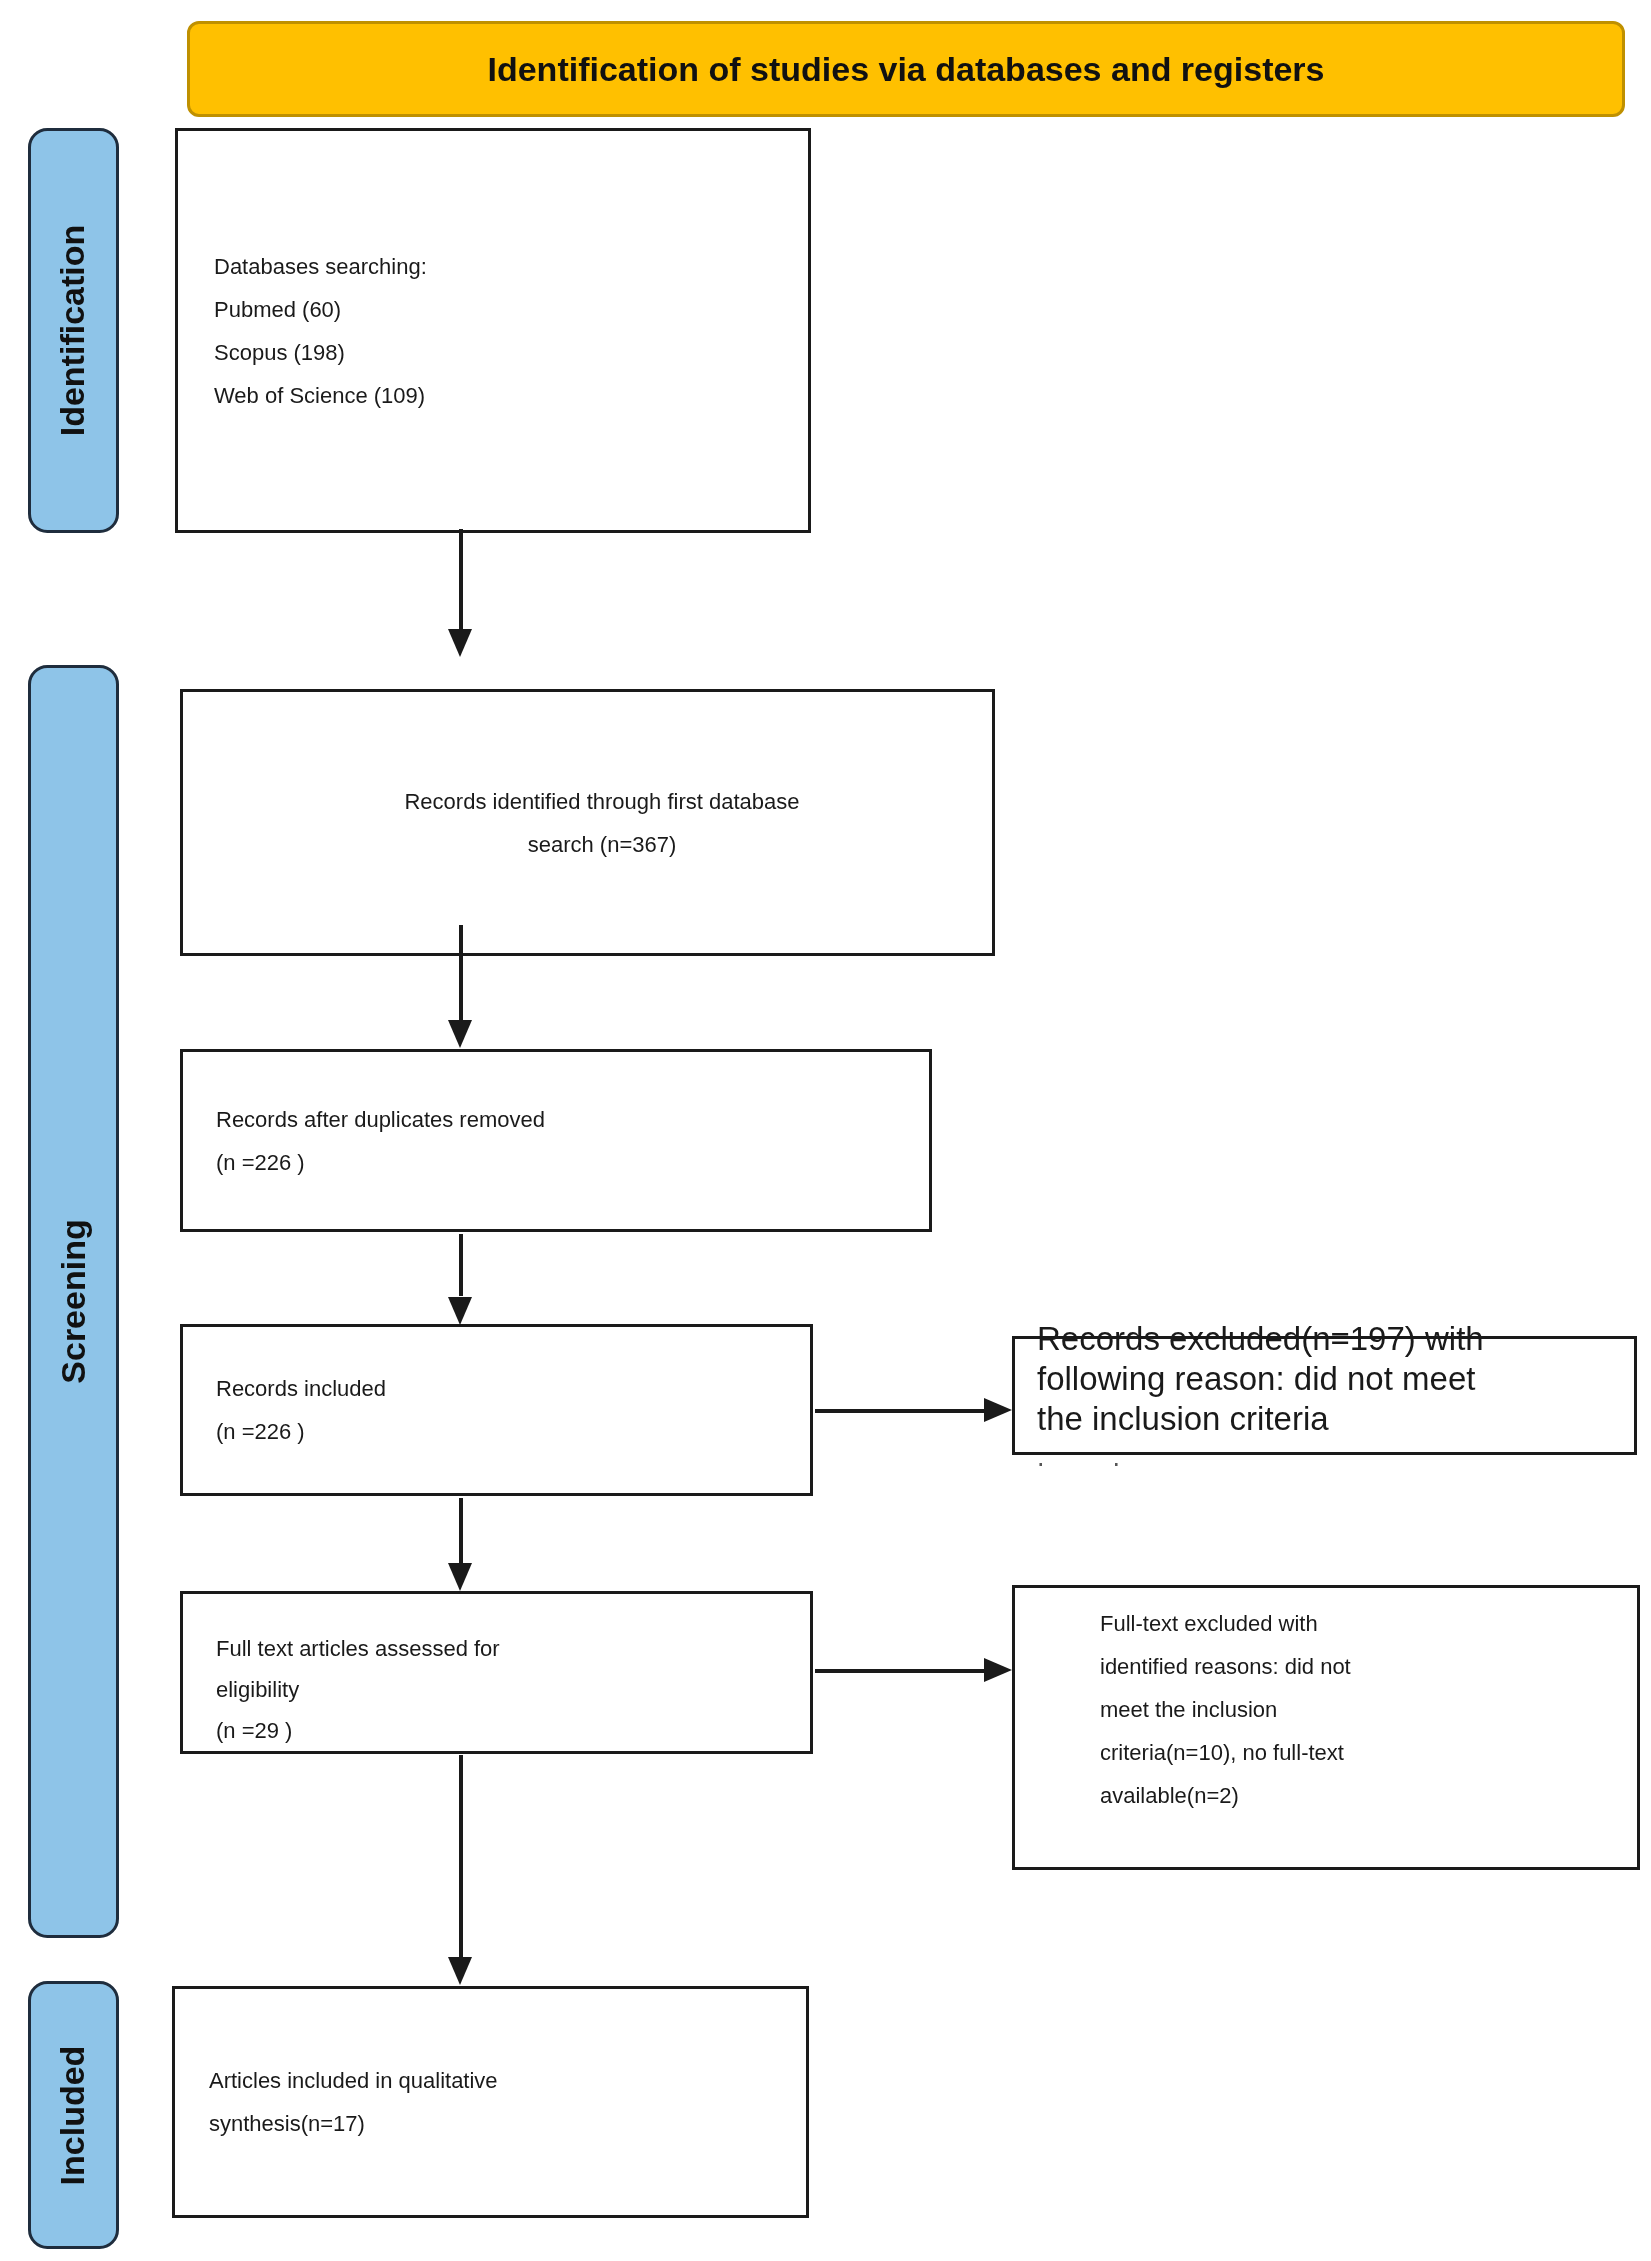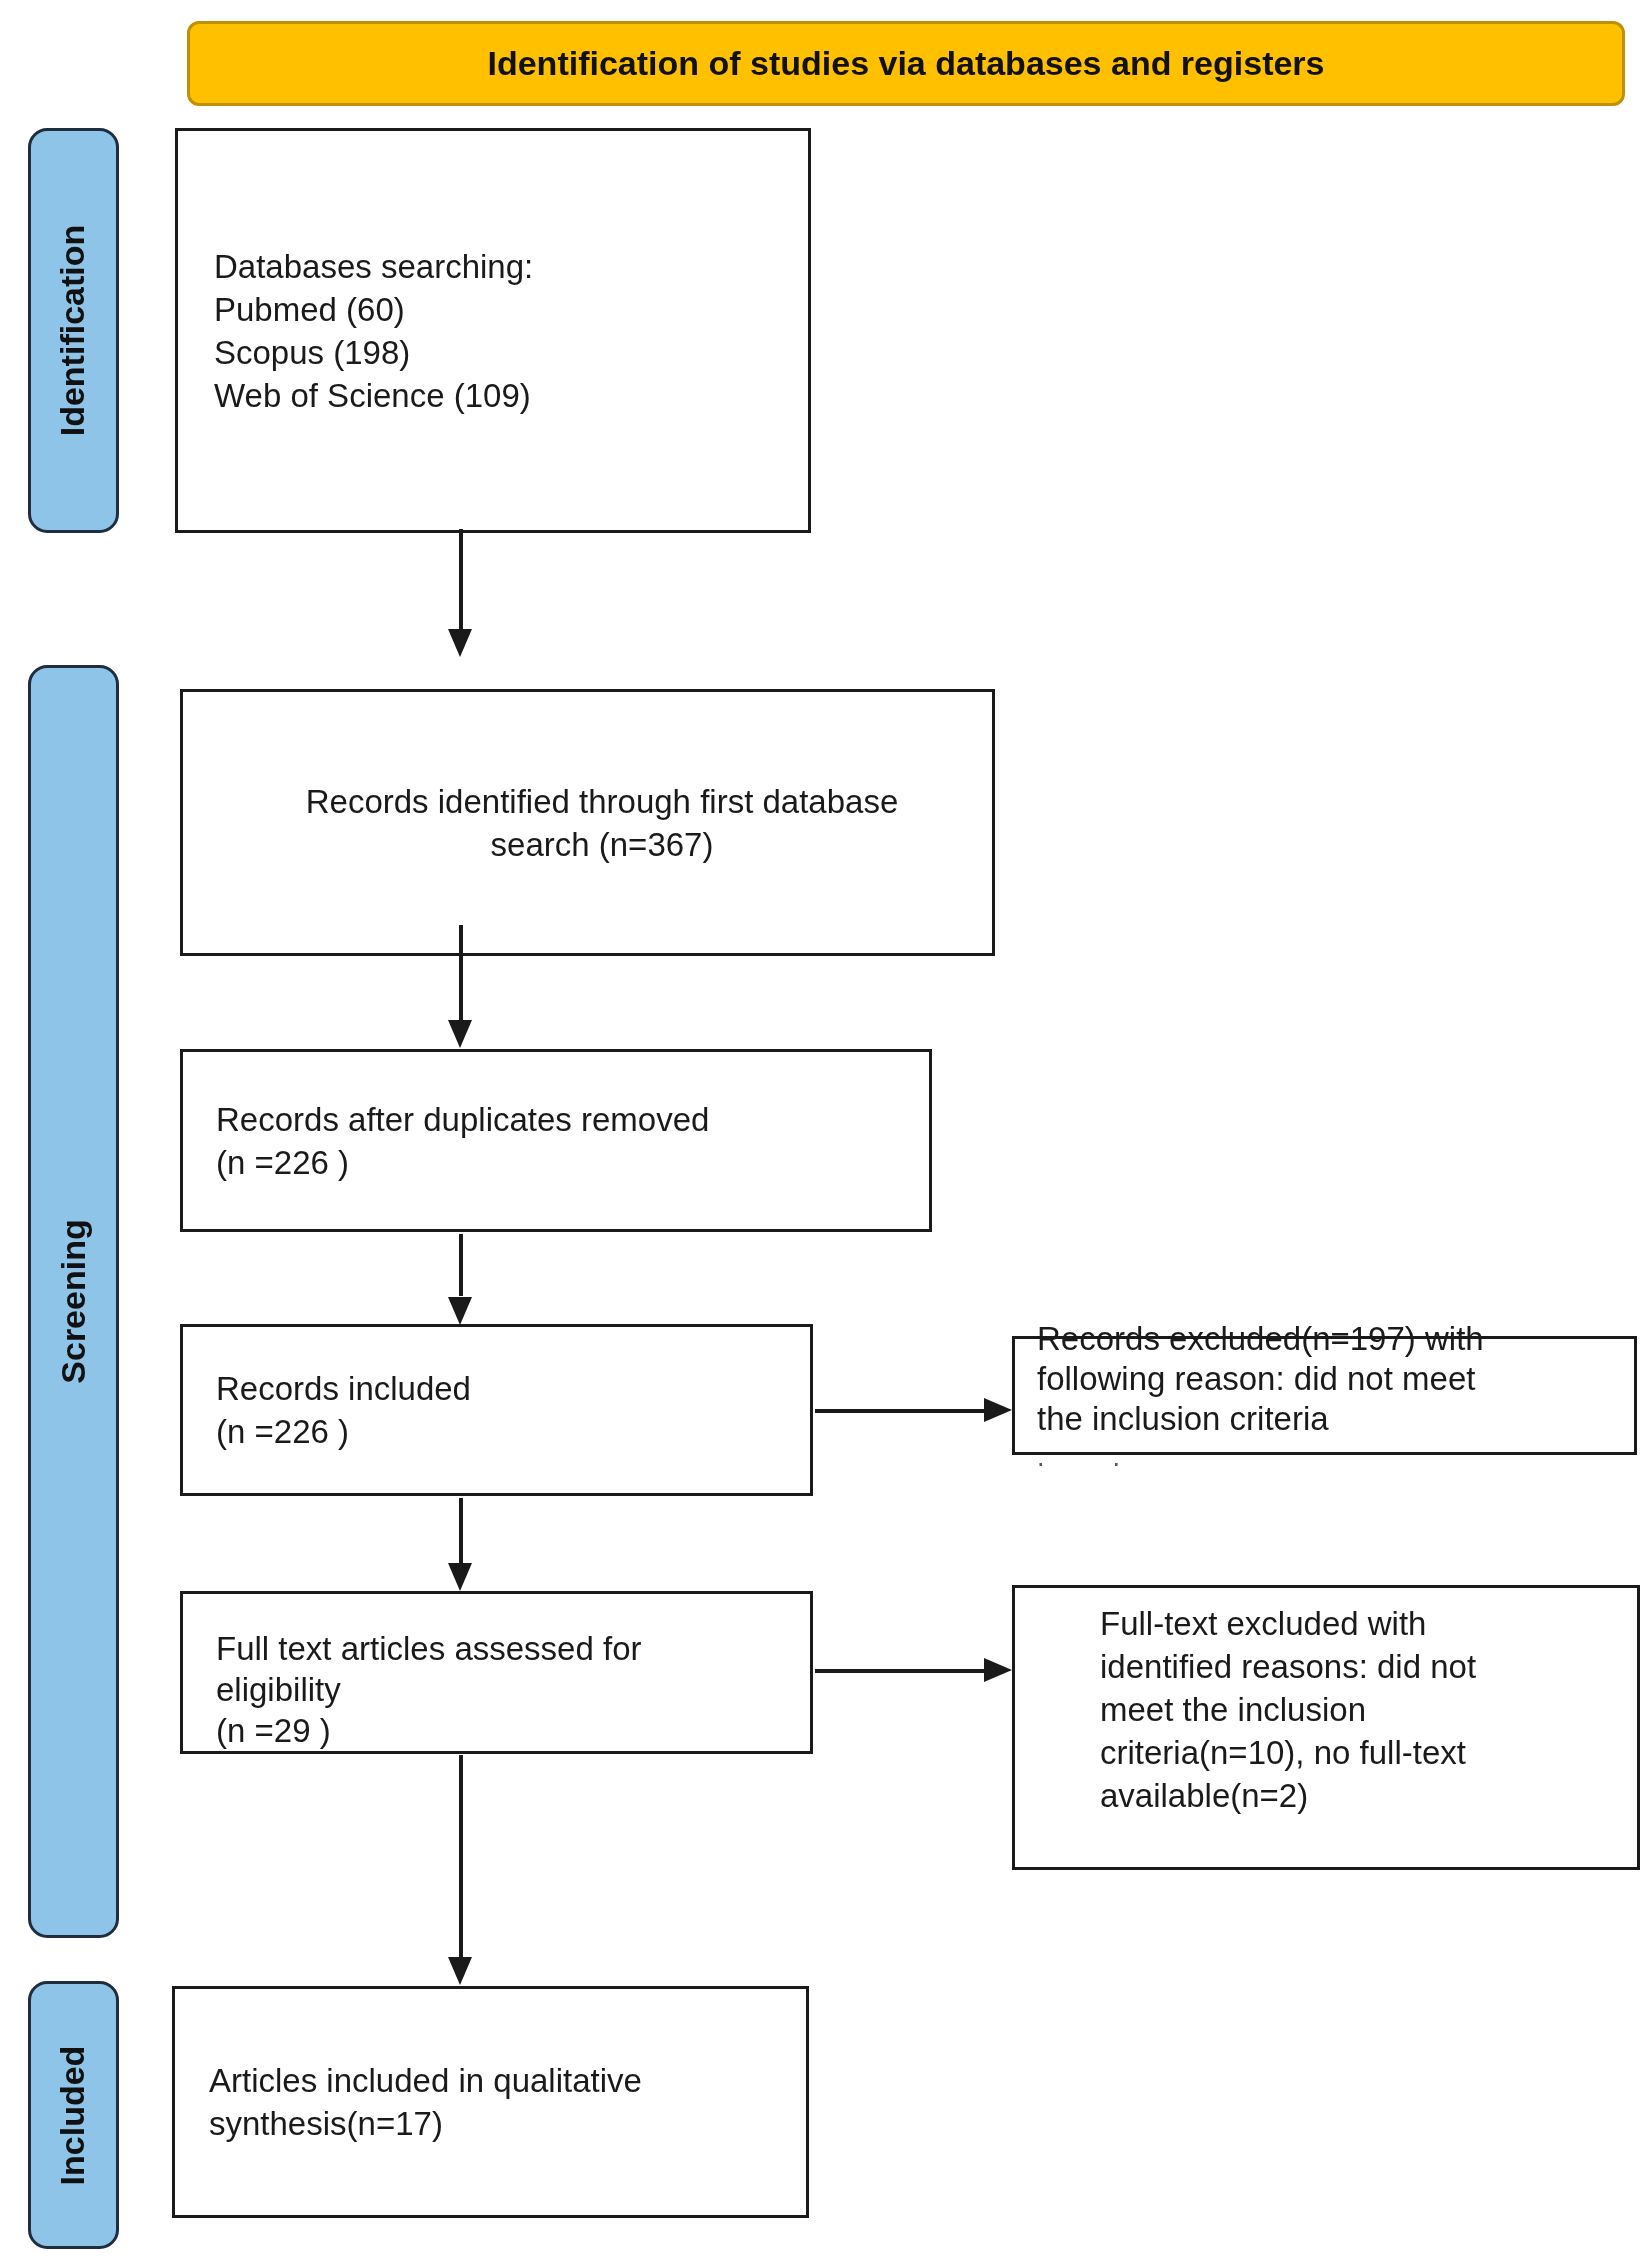--- a/index.html
+++ b/index.html
@@ -6,21 +6,21 @@
   .canvas{
     position:relative;
     width:1652px;height:2261px;
     background:#ffffff;
     font-family:"Liberation Sans", sans-serif;
     color:#1a1a1a;
     overflow:hidden;
   }
   
   .banner{
-    position:absolute;left:187px;top:21px;width:1438px;height:85px;
+    position:absolute;left:187px;top:21px;width:1438px;height:96px;
     background:#FFC000;border:3px solid #BF9000;border-radius:12px;
     box-sizing:border-box;
     display:flex;align-items:center;justify-content:center;
     font-size:34px;font-weight:bold;color:#111;
   }
   
   .side-label{
     position:absolute;left:27.5px;width:91px;
     background:#8EC4E8;border:3.7px solid #1F2D3D;border-radius:19.3px;
     box-sizing:border-box;
@@ -29,21 +29,21 @@
   .side-label .rot{
     transform:rotate(-90deg);
     white-space:nowrap;
     font-size:34px;font-weight:bold;color:#111;
   }
   
   .box{
     position:absolute;background:#ffffff;
     border:3.7px solid #1a1a1a;box-sizing:border-box;
     display:flex;flex-direction:column;justify-content:center;
-    font-size:33px;line-height:43px;color:#1a1a1a;
+    font-size:22px;line-height:43px;color:#1a1a1a;
     text-align:left;
   }
   .box .ln{display:block;}
   .marks{
     display:block;
     font-size:27px;line-height:30px;color:#555;
     letter-spacing:68px;margin-top:3px;
   }
   
   .stem-v{position:absolute;width:3.7px;background:#1a1a1a;}

